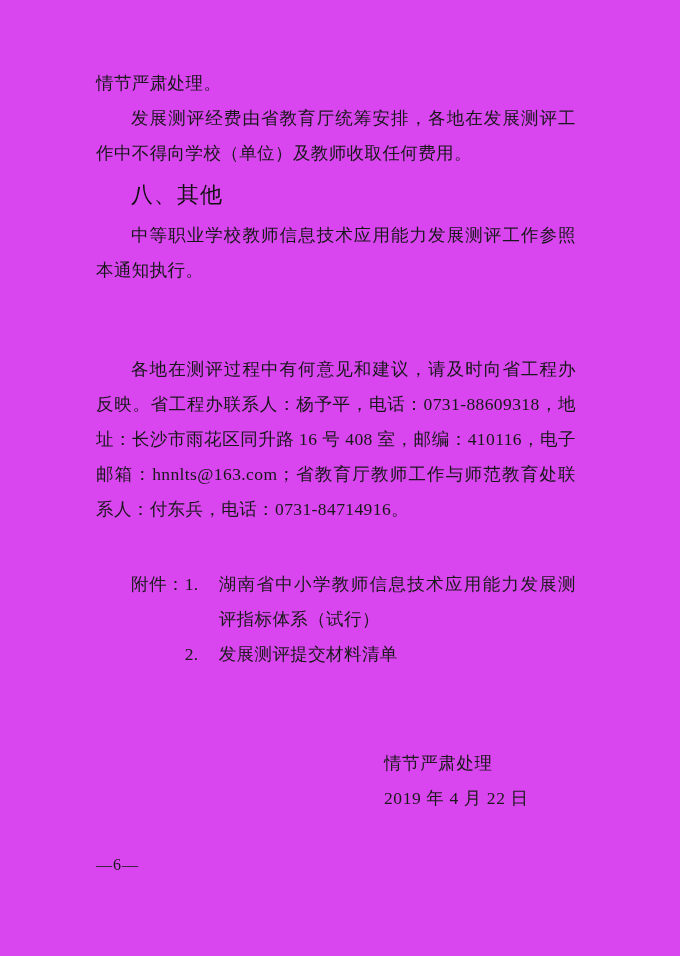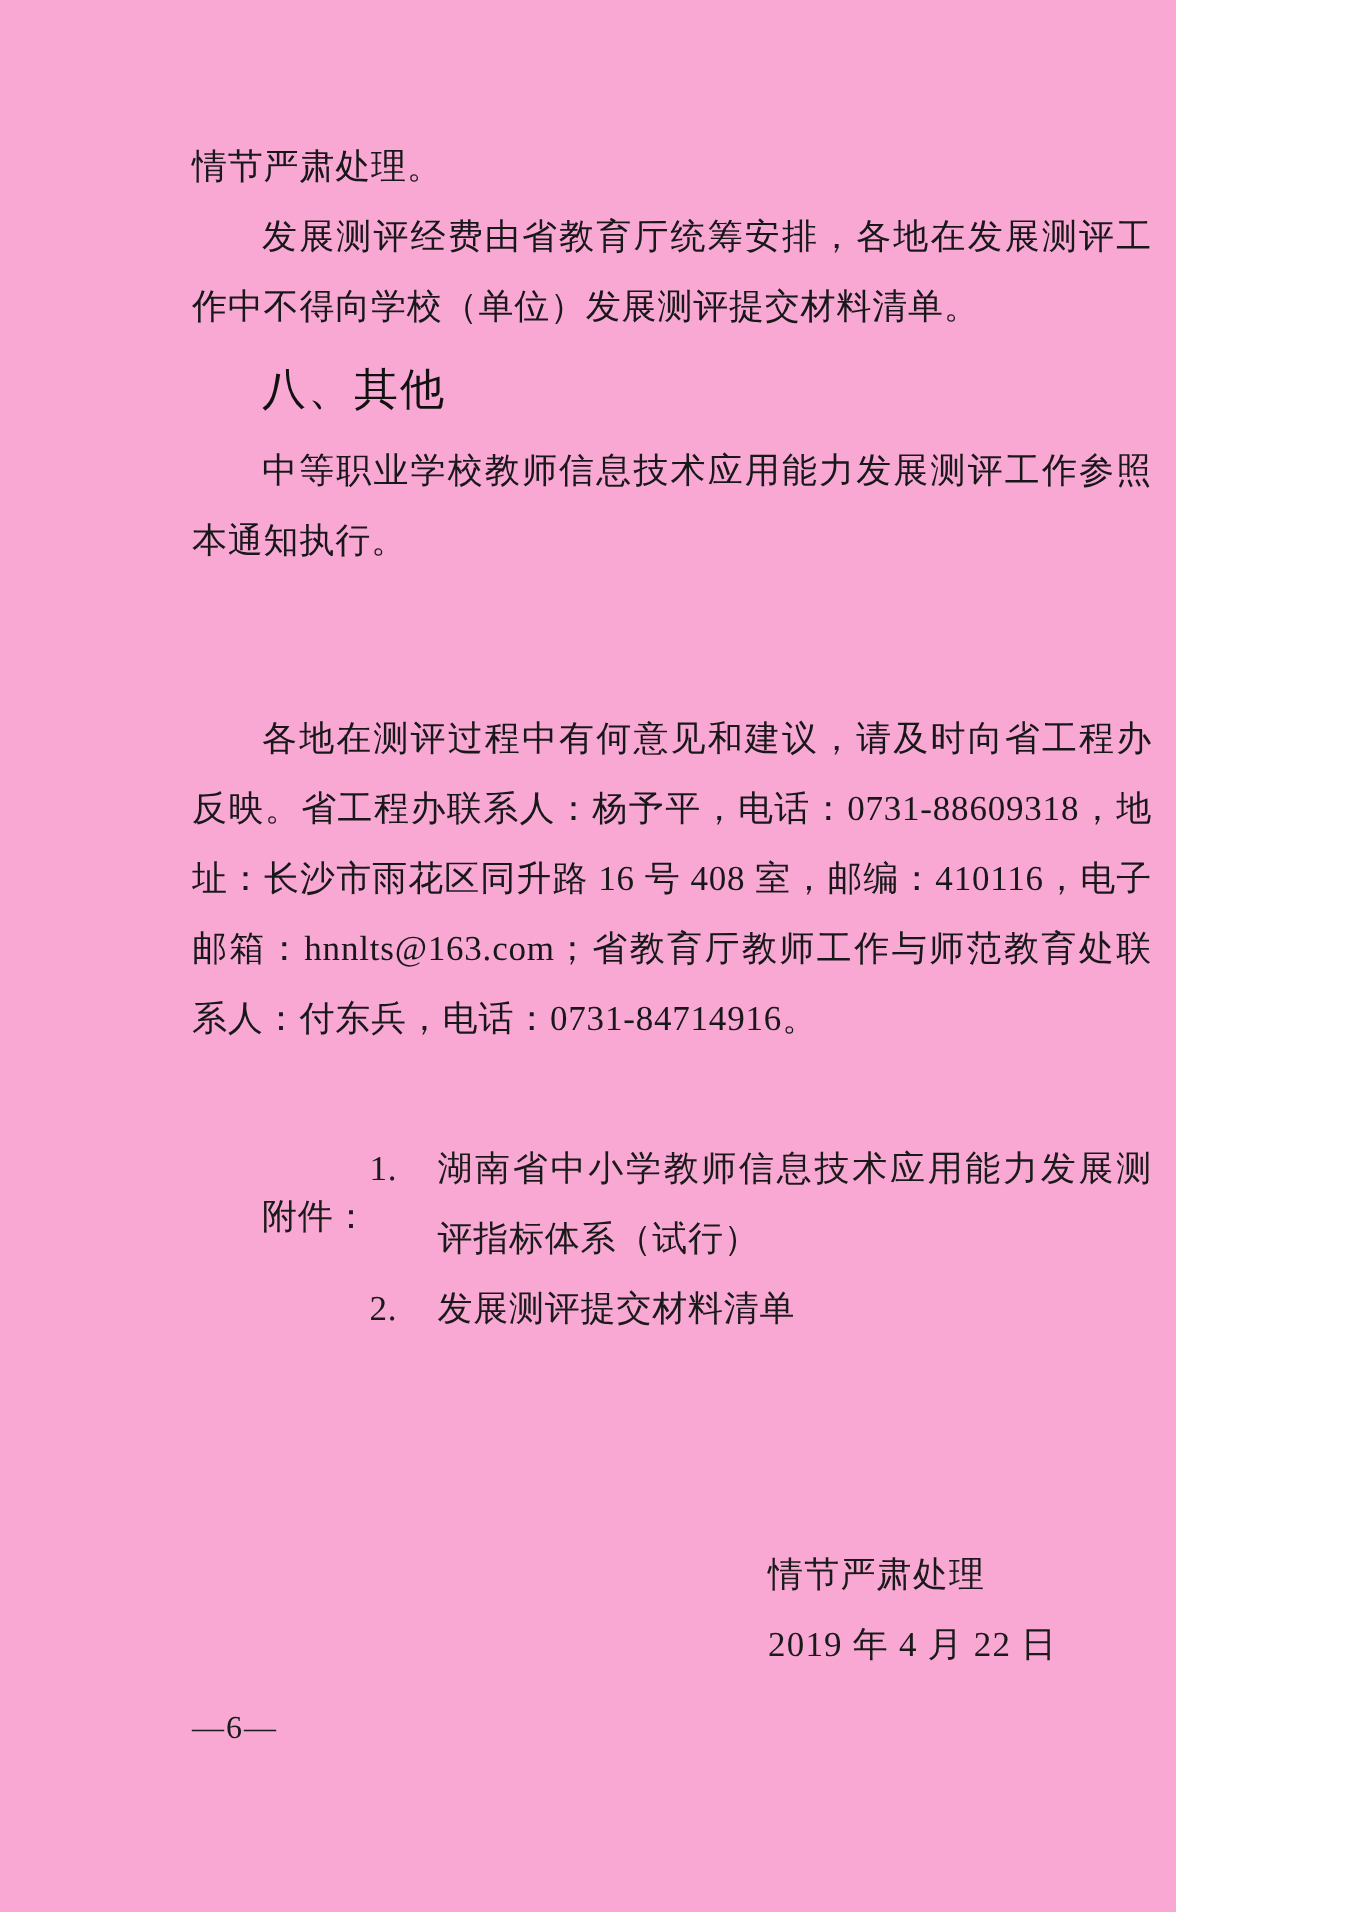--- a/index.html
+++ b/index.html
@@ -9,23 +9,23 @@
   body {
     width: 680px;
     height: 956px;
     background: #ffffff;
     font-family: "Liberation Serif", serif;
     color: #1a1a1a;
     overflow: hidden;
   }
   .page {
     position: relative;
-    width: 588px;
+    width: 680px;
     height: 956px;
-    background: #f9a8d4;
+    background: #d946ef;
   }
   .page-inner {
     position: absolute;
     left: 96px;
     top: 66px;
     width: 480px;
   }
   .para {
     font-size: 17.5px;
     line-height: 35px;
@@ -58,21 +58,20 @@
     letter-spacing: 0.4px;
   }
   .attach-row {
     display: flex;
     align-items: flex-start;
   }
   .attach-label {
     flex: 0 0 auto;
     padding-left: 35px;
     white-space: nowrap;
-    margin-top: 24px;
   }
   .attach-num {
     flex: 0 0 auto;
     width: 34px;
     text-align: left;
     white-space: nowrap;
   }
   .attach-text {
     flex: 1 1 auto;
     text-align: justify;
@@ -115,21 +114,21 @@
   }
 </style>
 </head>
 <body>
 
 <div class="page">
   <div class="page-inner">
 
     <p class="para">情节严肃处理。</p>
 
-    <p class="para indent">发展测评经费由省教育厅统筹安排，各地在发展测评工作中不得向学校（单位）发展测评提交材料清单。</p>
+    <p class="para indent">发展测评经费由省教育厅统筹安排，各地在发展测评工作中不得向学校（单位）及教师收取任何费用。</p>
 
     <div class="gap-small"></div>
 
     <h2 class="section-head">八、其他</h2>
 
     <div class="gap-small"></div>
 
     <p class="para indent">中等职业学校教师信息技术应用能力发展测评工作参照本通知执行。</p>
 
     <div class="gap-mid"></div>

